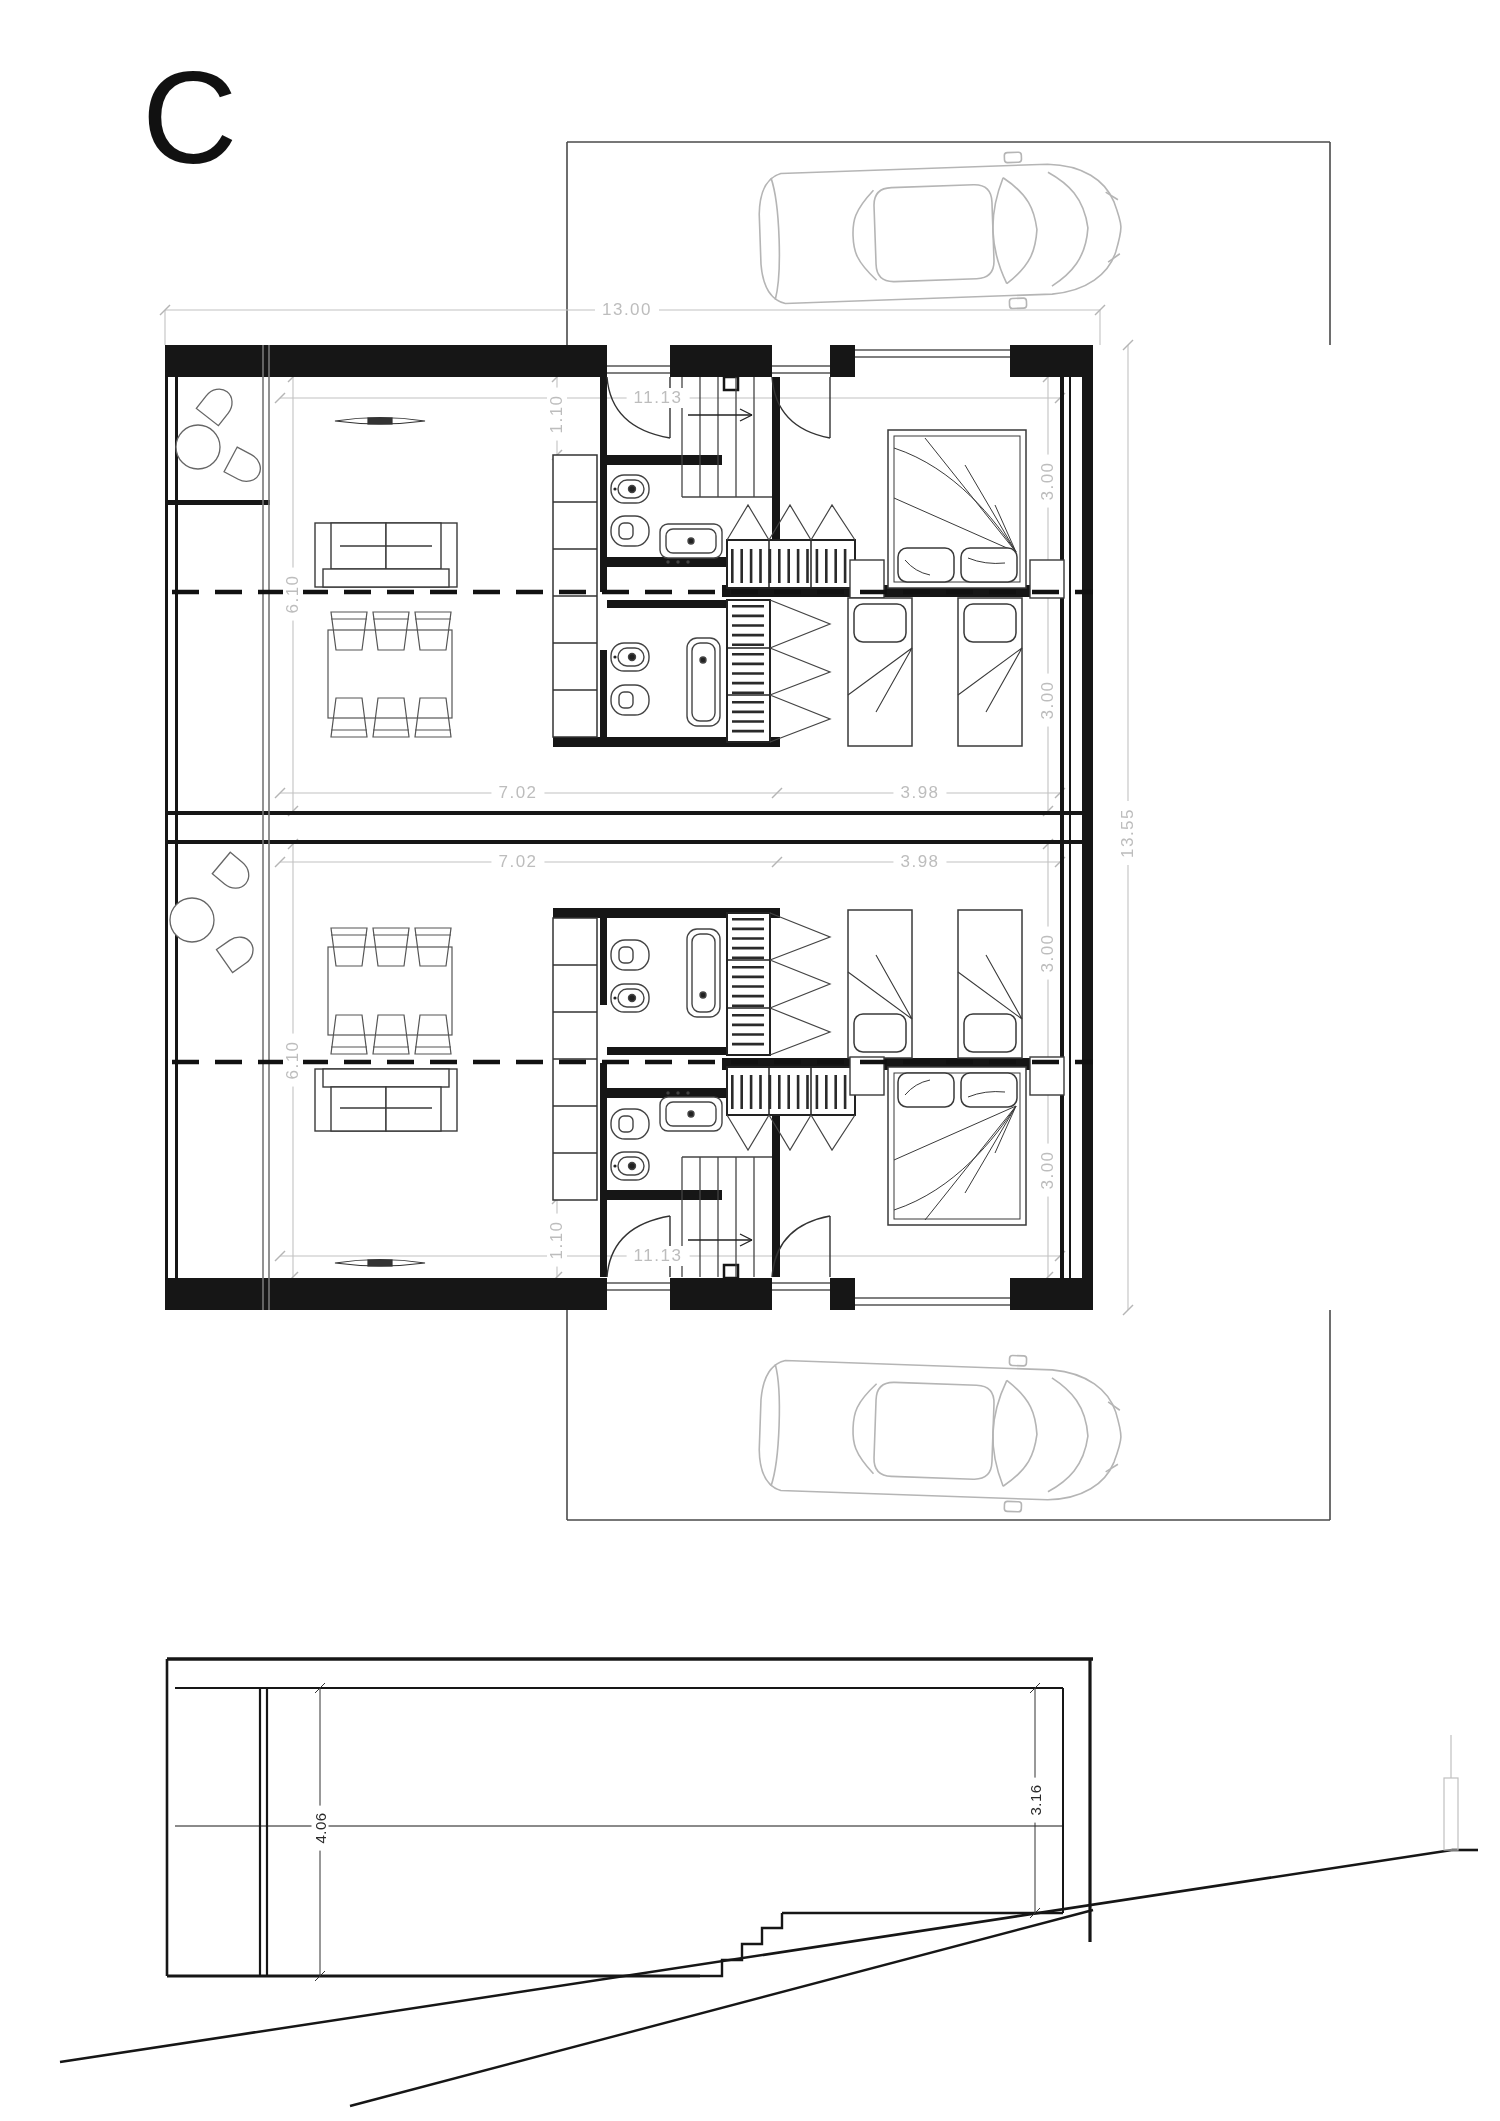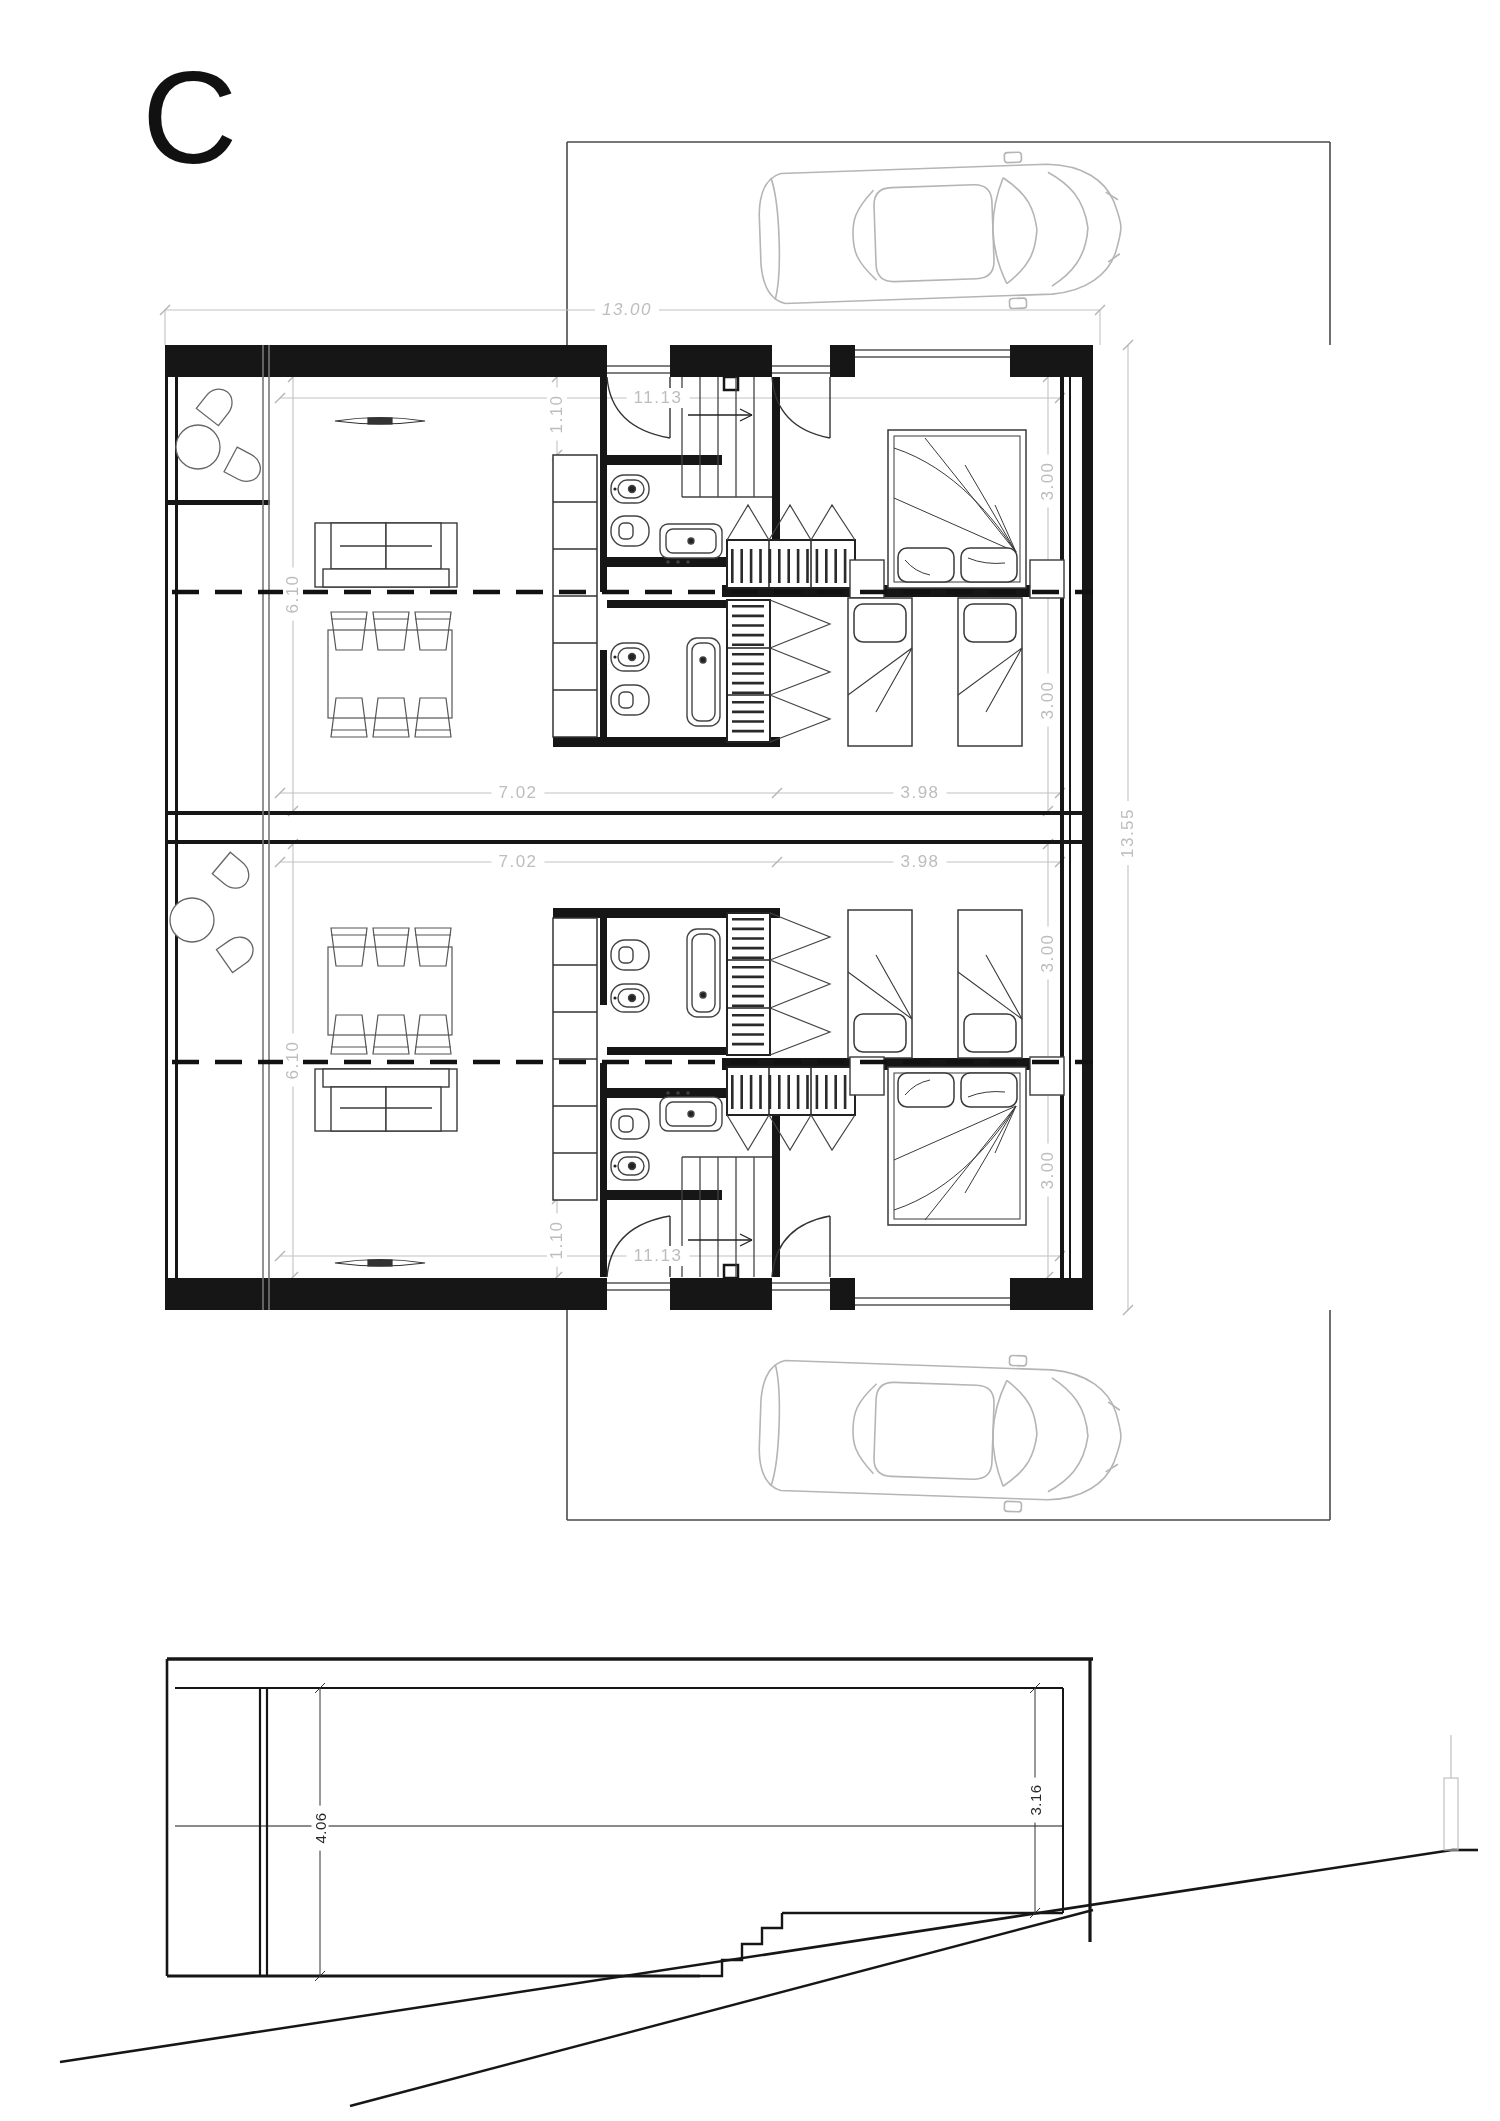--- a/index.html
+++ b/index.html
@@ -435,21 +435,21 @@
         <line x1="1030" y1="1693" x2="1040" y2="1683"></line>
           <line x1="1030" y1="1918" x2="1040" y2="1908"></line>
       </g>
       <g stroke="#c0c0c0" stroke-width="1.2">
         <line x1="1451" y1="1735" x2="1451" y2="1778"></line>
         <rect x="1444" y="1778" width="14" height="72"></rect>
       </g>
     </g>
   </svg>
 
-  <span class="dim" style="left:627px;top:310px;font-style:italic;">13.00</span>
+  <span class="dim" style="left:627px;top:310px;">13.00</span>
   <span class="dim" style="left:658px;top:398px;">11.13</span>
   <span class="dim" style="left:658px;top:1256px;">11.13</span>
   <span class="dim v" style="left:557px;top:414px;">1.10</span>
   <span class="dim v" style="left:557px;top:1240px;">1.10</span>
   <span class="dim v" style="left:293px;top:594px;">6.10</span>
   <span class="dim v" style="left:293px;top:1060px;">6.10</span>
   <span class="dim" style="left:518px;top:793px;">7.02</span>
   <span class="dim" style="left:920px;top:793px;">3.98</span>
   <span class="dim" style="left:518px;top:862px;">7.02</span>
   <span class="dim" style="left:920px;top:862px;">3.98</span>

